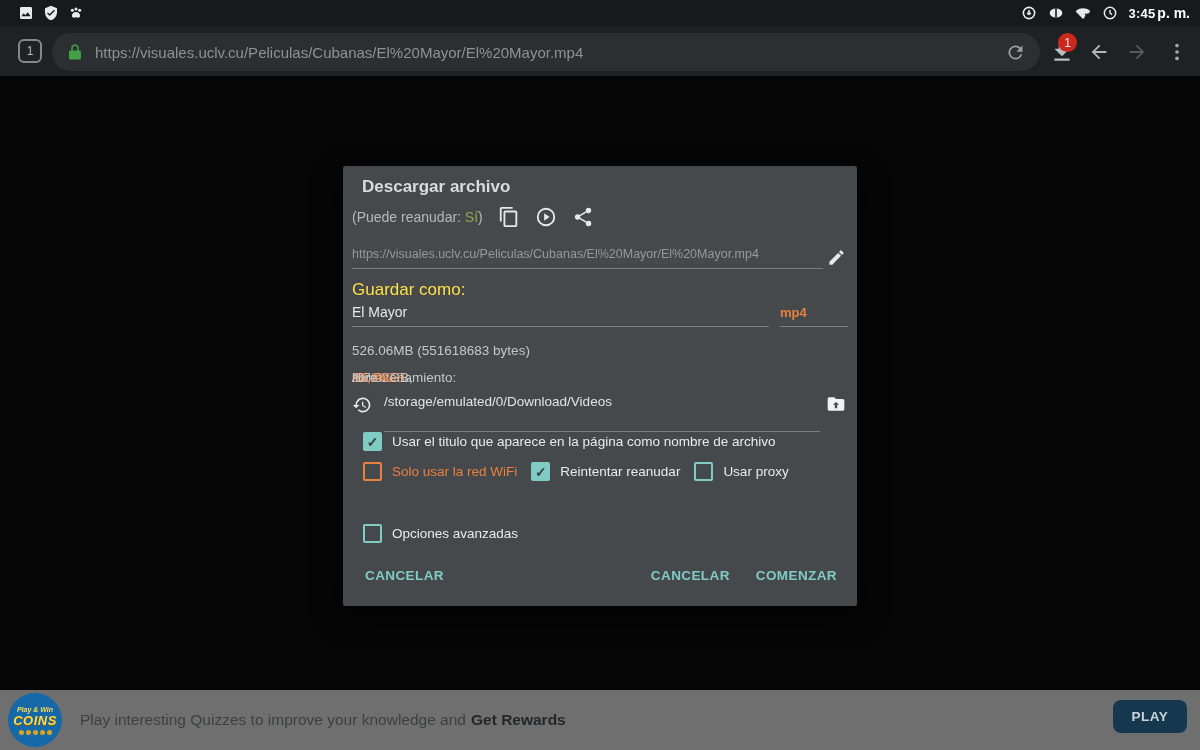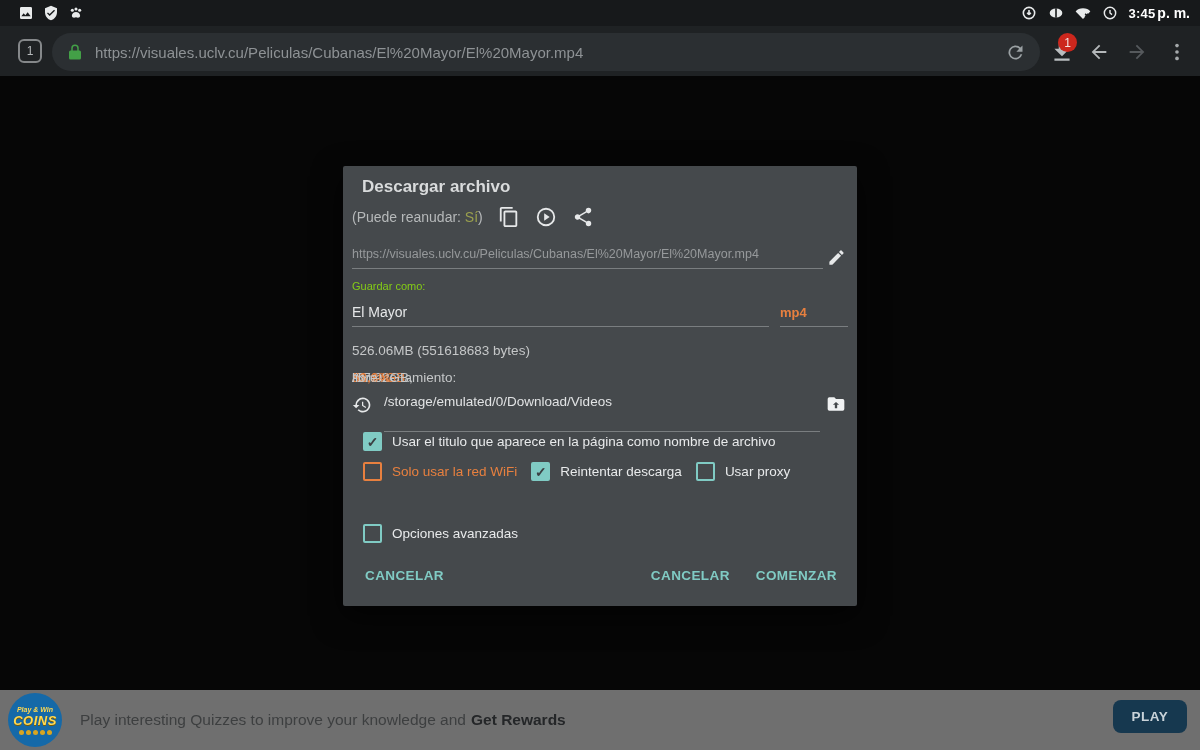--- a/index.html
+++ b/index.html
@@ -46,21 +46,21 @@
   .dialog *{position:absolute;}
   .d-title{left:19px;top:11px;font-size:17px;font-weight:bold;color:#d9dbdc;}
   .d-resume{left:9px;top:40px;display:flex;align-items:center;position:absolute;}
   .d-resume span{position:static;}
   .resume-txt{font-size:14px;color:#b6b9ba;}
   .resume-si{color:var(--resume_green);}
   .d-ic{position:static;width:22px;height:22px;color:#e6e8e9;margin-left:15px;}
   .d-url{left:9px;top:81px;width:471px;font-size:12.5px;color:#96999b;white-space:nowrap;overflow:hidden;
     border-bottom:1px solid #7a7e80;padding-bottom:7px;}
   .d-pencil{left:484px;top:82px;width:19px;height:19px;color:#e6e8e9;}
-  .d-saveas{left:9px;top:114px;font-size:11px;color:#84cc16;}
+  .d-saveas{left:9px;top:114px;font-size:17px;color:#fde047;}
   .d-filename{left:9px;top:138px;width:417px;font-size:14px;color:#e6e8e9;
     border-bottom:1px solid #7a7e80;padding-bottom:6px;}
   .d-ext{left:437px;top:139px;width:68px;font-size:13px;font-weight:bold;color:var(--orange);
     border-bottom:1px solid #7a7e80;padding-bottom:6px;}
   .d-size{left:9px;top:177px;font-size:13.5px;color:#c5c7c8;}
   .d-storage{left:9px;top:204px;font-size:13.5px;color:#c5c7c8;}
   .d-storage b{font-weight:normal;color:var(--orange);}
   .d-pathrow{left:9px;top:228px;display:flex;align-items:flex-start;position:absolute;}
   .d-history{position:static;width:20px;height:20px;color:#e6e8e9;flex:none;margin-top:1px;}
   .d-path{position:static;margin-left:12px;width:436px;font-size:13.5px;color:#e1e3e4;
@@ -221,21 +221,21 @@
 
     <div class="cbrow row1">
       <span class="cb checked"></span>
       <span class="cblbl">Usar el titulo que aparece en la página como nombre de archivo</span>
     </div>
 
     <div class="cbrow row2">
       <span class="cb orange"></span>
       <span class="cblbl orange">Solo usar la red WiFi</span>
       <span class="cb gap2 checked"></span>
-      <span class="cblbl">Reintentar descarga</span>
+      <span class="cblbl">Reintentar reanudar</span>
       <span class="cb gap2"></span>
       <span class="cblbl">Usar proxy</span>
     </div>
 
 
     <div class="cbrow row4">
       <span class="cb"></span>
       <span class="cblbl">Opciones avanzadas</span>
     </div>
 

